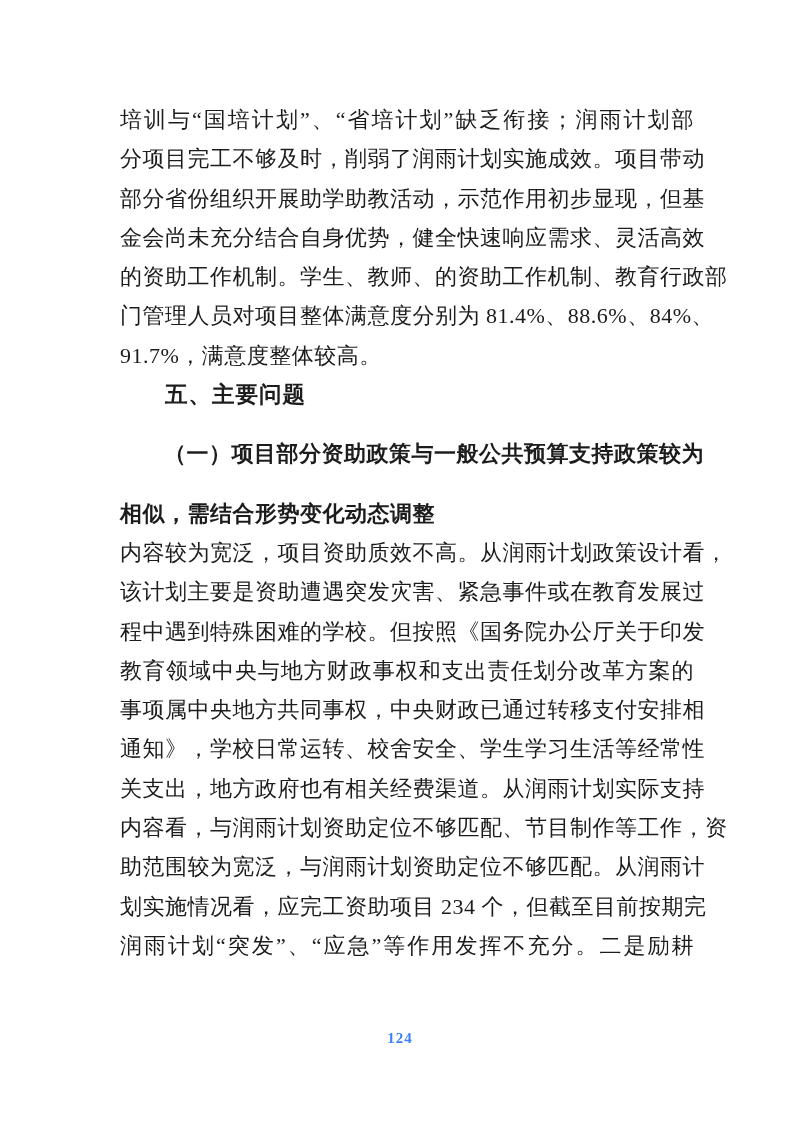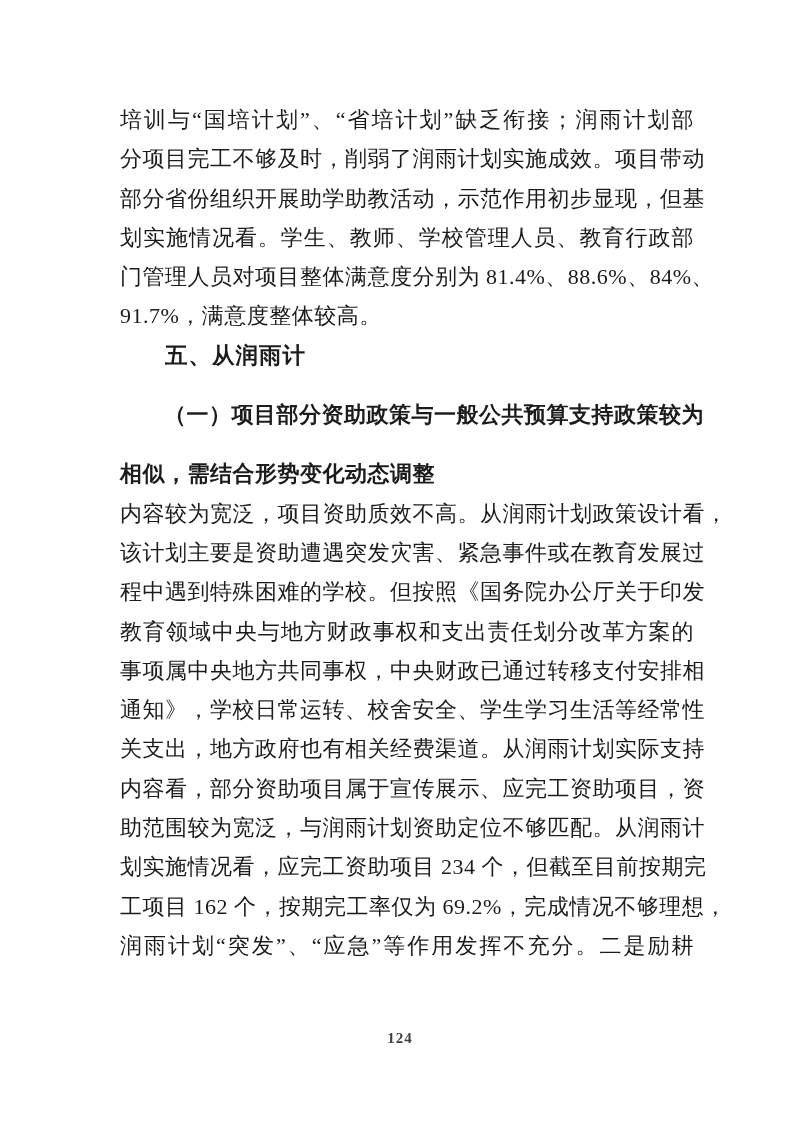--- a/index.html
+++ b/index.html
@@ -65,51 +65,51 @@
   }
   .page-number {
     position: absolute;
     left: 0;
     right: 0;
     top: 1030px;
     text-align: center;
     font-size: 15px;
     font-weight: bold;
     letter-spacing: 1px;
-    color: #404040;
+    color: #3b82f6;
     font-family: "Liberation Serif", "DejaVu Serif", serif;
   }
 </style>
 </head>
 <body>
 
 <div class="page">
   <div class="text-block">
 
     <p class="line">培训与“国培计划”、“省培计划”缺乏衔接；润雨计划部</p>
     <p class="line">分项目完工不够及时，削弱了润雨计划实施成效。项目带动</p>
     <p class="line">部分省份组织开展助学助教活动，示范作用初步显现，但基</p>
-    <p class="line">划实施情况看。学生、教师、学校管理人员、教育行政部</p>
+    <p class="line">金会尚未充分结合自身优势，健全快速响应需求、灵活高效</p>
+    <p class="line">的资助工作机制。学生、教师、的资助工作机制、教育行政部</p>
     <p class="line">门管理人员对项目整体满意度分别为 81.4%、88.6%、84%、</p>
     <p class="line last">91.7%，满意度整体较高。</p>
 
-    <h2 class="heading-line">五、从润雨计</h2>
+    <h2 class="heading-line">五、主要问题</h2>
 
     <p class="sub-line indent">（一）项目部分资助政策与一般公共预算支持政策较为</p>
     <p class="sub-line last">相似，需结合形势变化动态调整</p>
 
     <p class="line">内容较为宽泛，项目资助质效不高。从润雨计划政策设计看，</p>
     <p class="line">该计划主要是资助遭遇突发灾害、紧急事件或在教育发展过</p>
     <p class="line">程中遇到特殊困难的学校。但按照《国务院办公厅关于印发</p>
     <p class="line">教育领域中央与地方财政事权和支出责任划分改革方案的</p>
     <p class="line">事项属中央地方共同事权，中央财政已通过转移支付安排相</p>
     <p class="line">通知》，学校日常运转、校舍安全、学生学习生活等经常性</p>
     <p class="line">关支出，地方政府也有相关经费渠道。从润雨计划实际支持</p>
-    <p class="line">内容看，部分资助项目属于宣传展示、应完工资助项目，资</p>
+    <p class="line">内容看，与润雨计划资助定位不够匹配、节目制作等工作，资</p>
     <p class="line">助范围较为宽泛，与润雨计划资助定位不够匹配。从润雨计</p>
     <p class="line">划实施情况看，应完工资助项目 234 个，但截至目前按期完</p>
-    <p class="line">工项目 162 个，按期完工率仅为 69.2%，完成情况不够理想，</p>
     <p class="line">润雨计划“突发”、“应急”等作用发挥不充分。二是励耕</p>
 
   </div>
 
   <div class="page-number">124</div>
 </div>
 
 </body></html>

